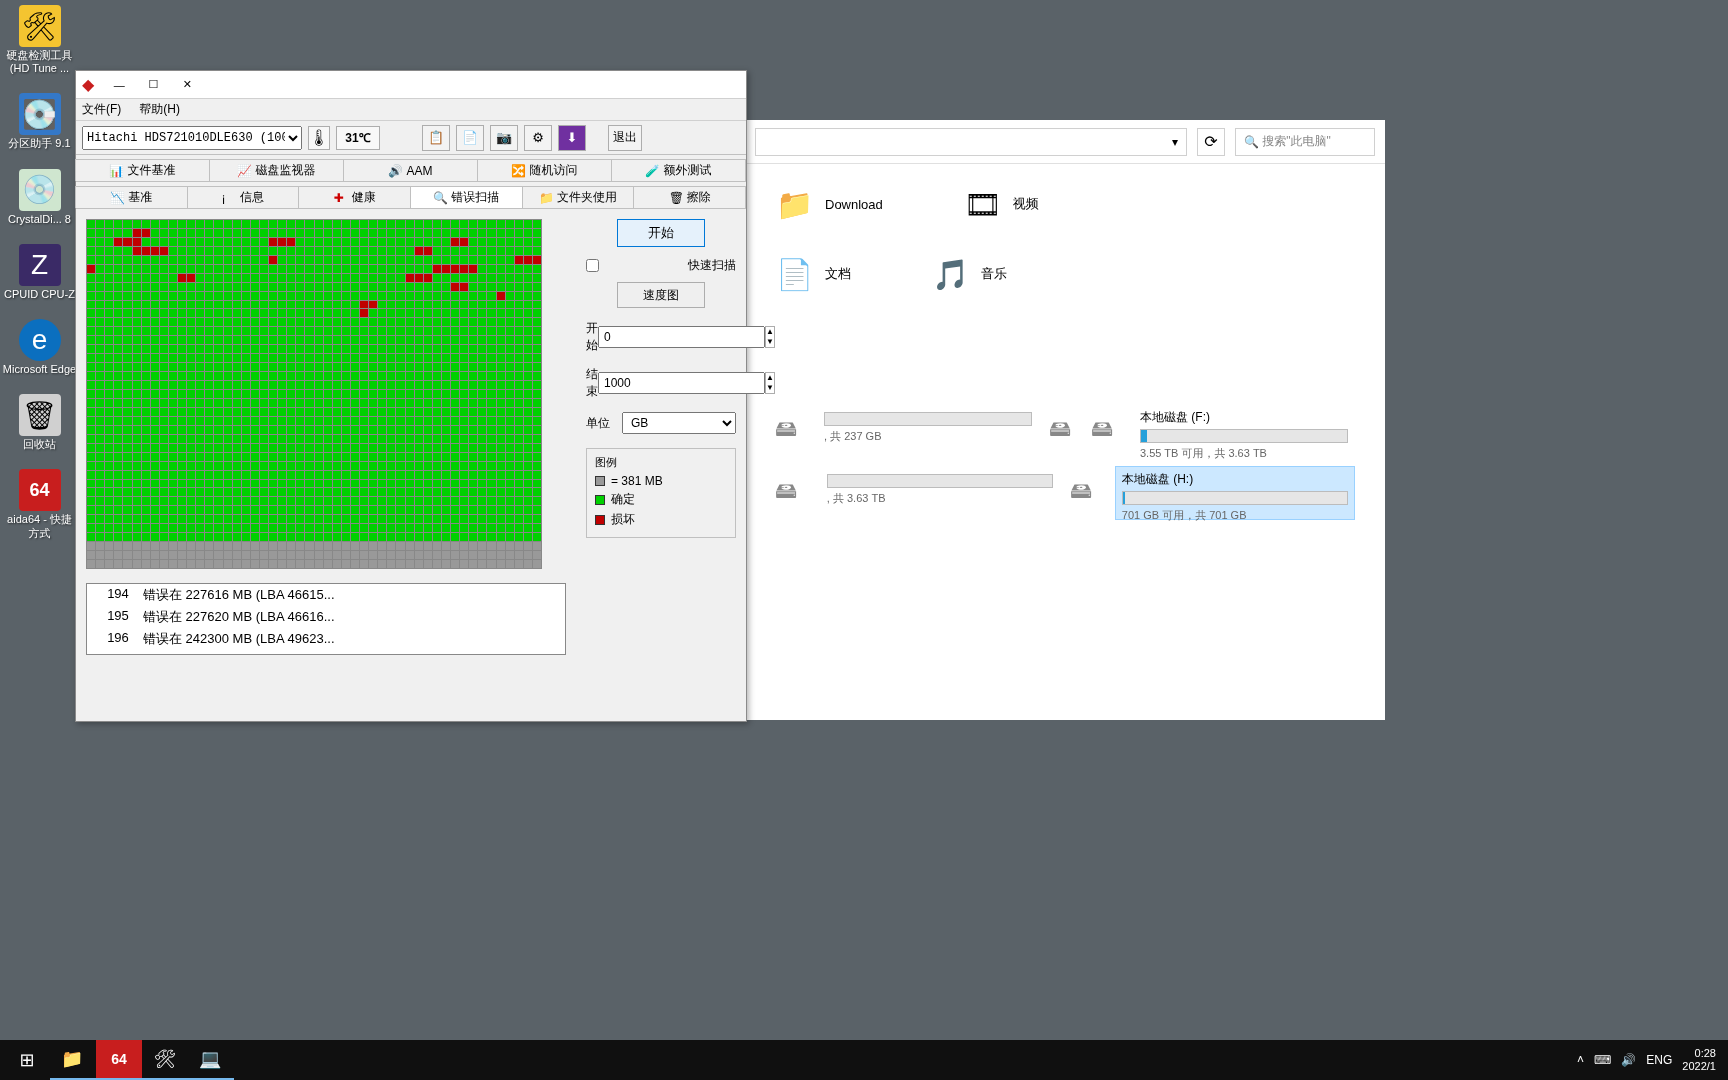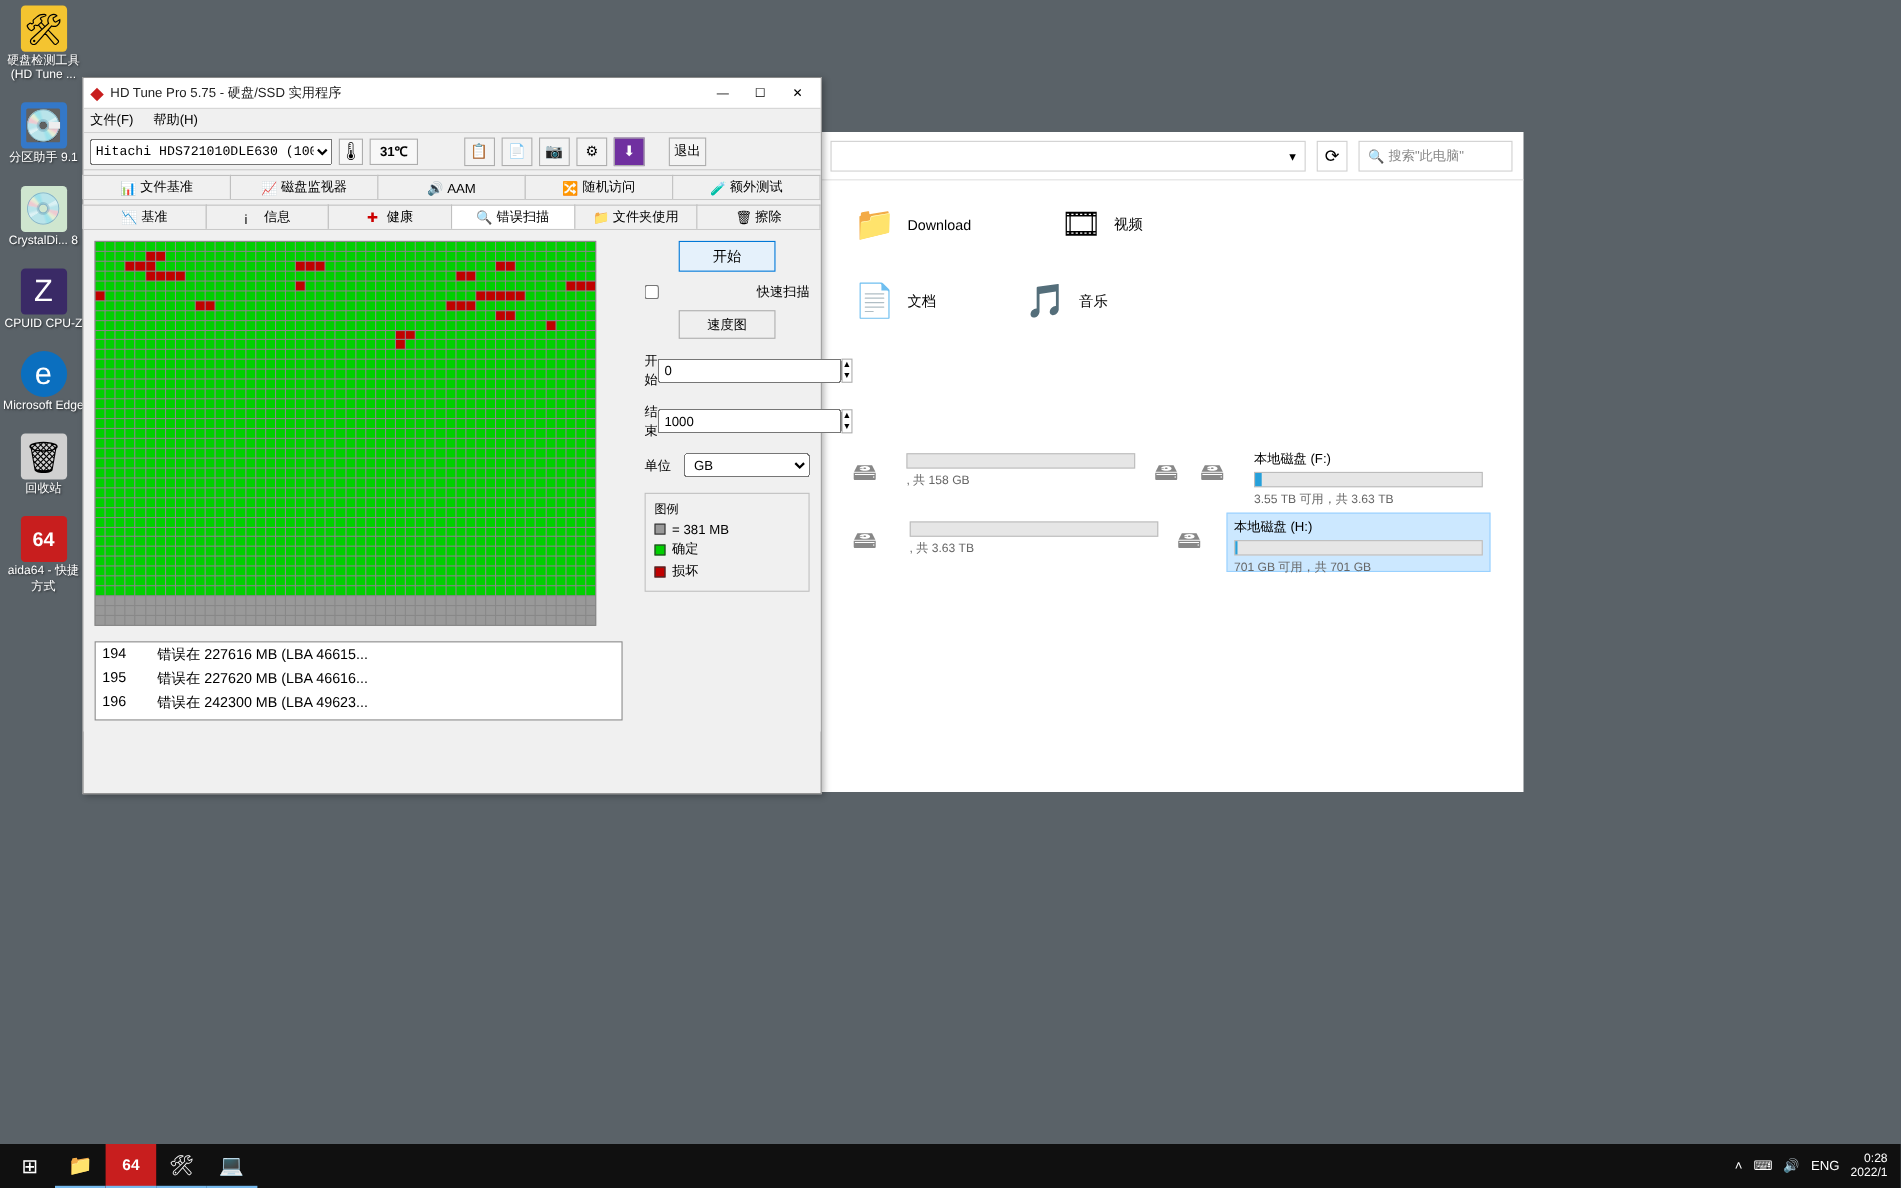--- a/index.html
+++ b/index.html
@@ -36,21 +36,21 @@
 .scan-left { flex:1; }
 .scan-right { width: 150px; }
 
 
 .blockmap { width: 456px; height: 350px; border:1px solid #888; background:#888; display:grid; grid-template-columns: repeat(50, 1fr); grid-template-rows: repeat(39, 1fr); gap:1px;}
 .blockmap div { background:#00d000;}
 .blockmap .bad { background:#c00000;}
 .blockmap .ns { background:#999;}
 
 
-.errlist { margin-top:14px; width:480px; height:72px; border:1px solid #888; background:#fff; overflow-y:scroll; font-size:13px;}
+.errlist { margin-top:14px; width:480px; height:72px; border:1px solid #888; background:#fff; overflow-y:scroll; font-size:13px;text-align:center;}
 .errlist .row { padding:2px 6px; display:flex;}
 .errlist .row .n { width:50px;}
 
 
 .startbtn { width:88px; height:28px; font-size:13px; border:1px solid #0078d7; background:#e5f1fb; display:block; margin:0 auto 10px;}
 .chk { display:flex; align-items:center; font-size:12px; margin:8px 0;justify-content:space-between;}
 .chk input{margin-right:6px;}
 .speedbtn { width:88px;height:26px;font-size:12px;display:block;margin:0 auto;border:1px solid #adadad;}
 .fld { display:flex;align-items:center;margin-top:12px;font-size:12px;}
 .fld .lbl { width:36px;}
@@ -156,21 +156,21 @@
           <span>音乐</span>
         </div>
     </div>
     <div style="height:80px"></div>
     <div class="drive-row">
       <div class="di">🖴</div>
       <div class="drive">
           <div class="bar">
             <div class="fill" style="width:0%"></div>
           </div>
-          <div class="dtxt">, 共 158 GB</div>
+          <div class="dtxt">, 共 237 GB</div>
         </div>
       <div class="di">🖴</div>
       <div class="di">🖴</div>
       <div class="drive">
           <div class="dname">本地磁盘 (F:)</div>
           <div class="bar">
             <div class="fill" style="width:3%"></div>
           </div>
           <div class="dtxt">3.55 TB 可用，共 3.63 TB</div>
         </div>
@@ -191,21 +191,20 @@
           </div>
           <div class="dtxt">701 GB 可用，共 701 GB</div>
         </div>
     </div>
   </div>
 </div>
 
 <div class="hdtune">
   <div class="titlebar">
     <span style="margin-right:6px;color:#c81e1e">◆</span>
-    <span class="ttxt">HD Tune Pro 5.75 - 硬盘/SSD 实用程序</span>
     <div class="wbtn">—</div>
     <div class="wbtn">☐</div>
     <div class="wbtn">✕</div>
   </div>
   <div class="menubar">
     <span>文件(F)</span>
     <span>帮助(H)</span>
   </div>
   <div class="toolbar">
     <select><option>Hitachi HDS721010DLE630 (1000 gB)</option></select>

